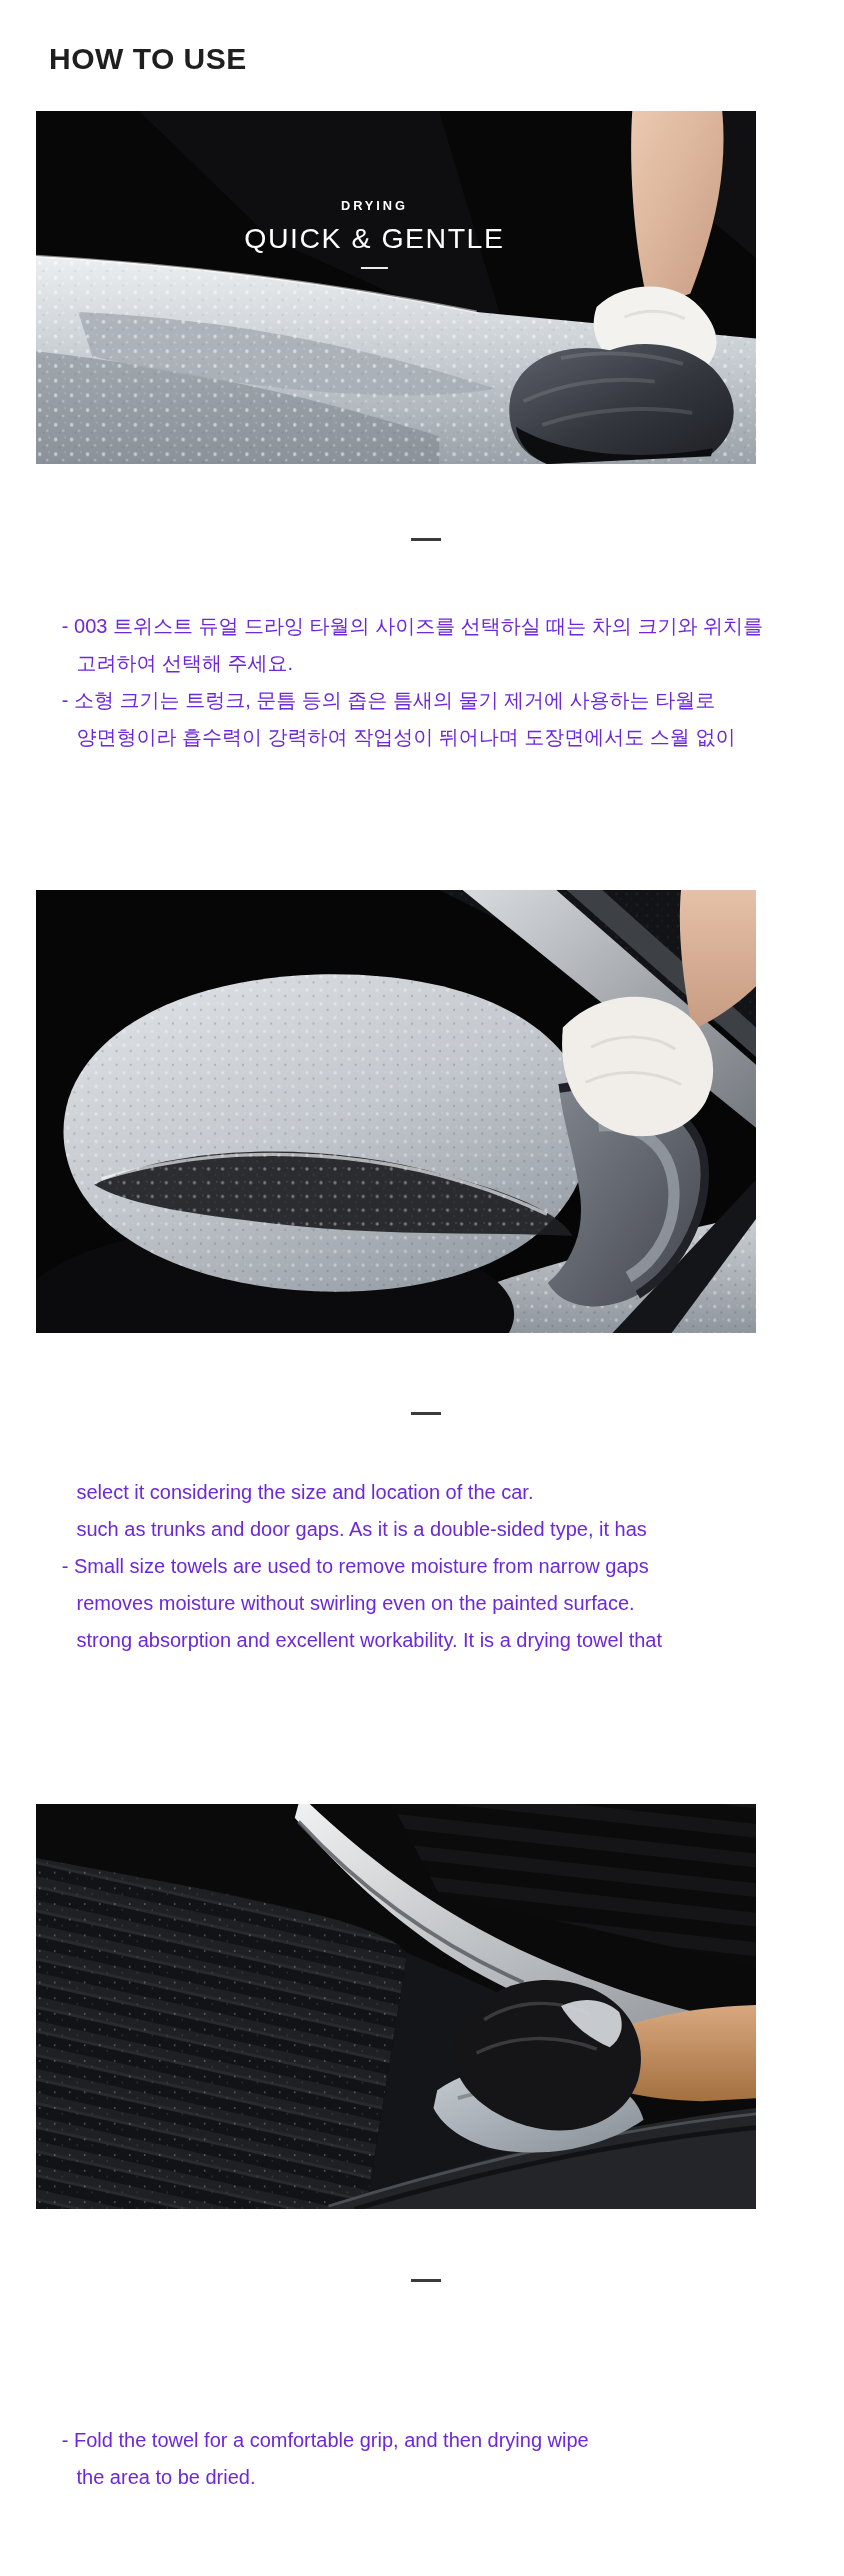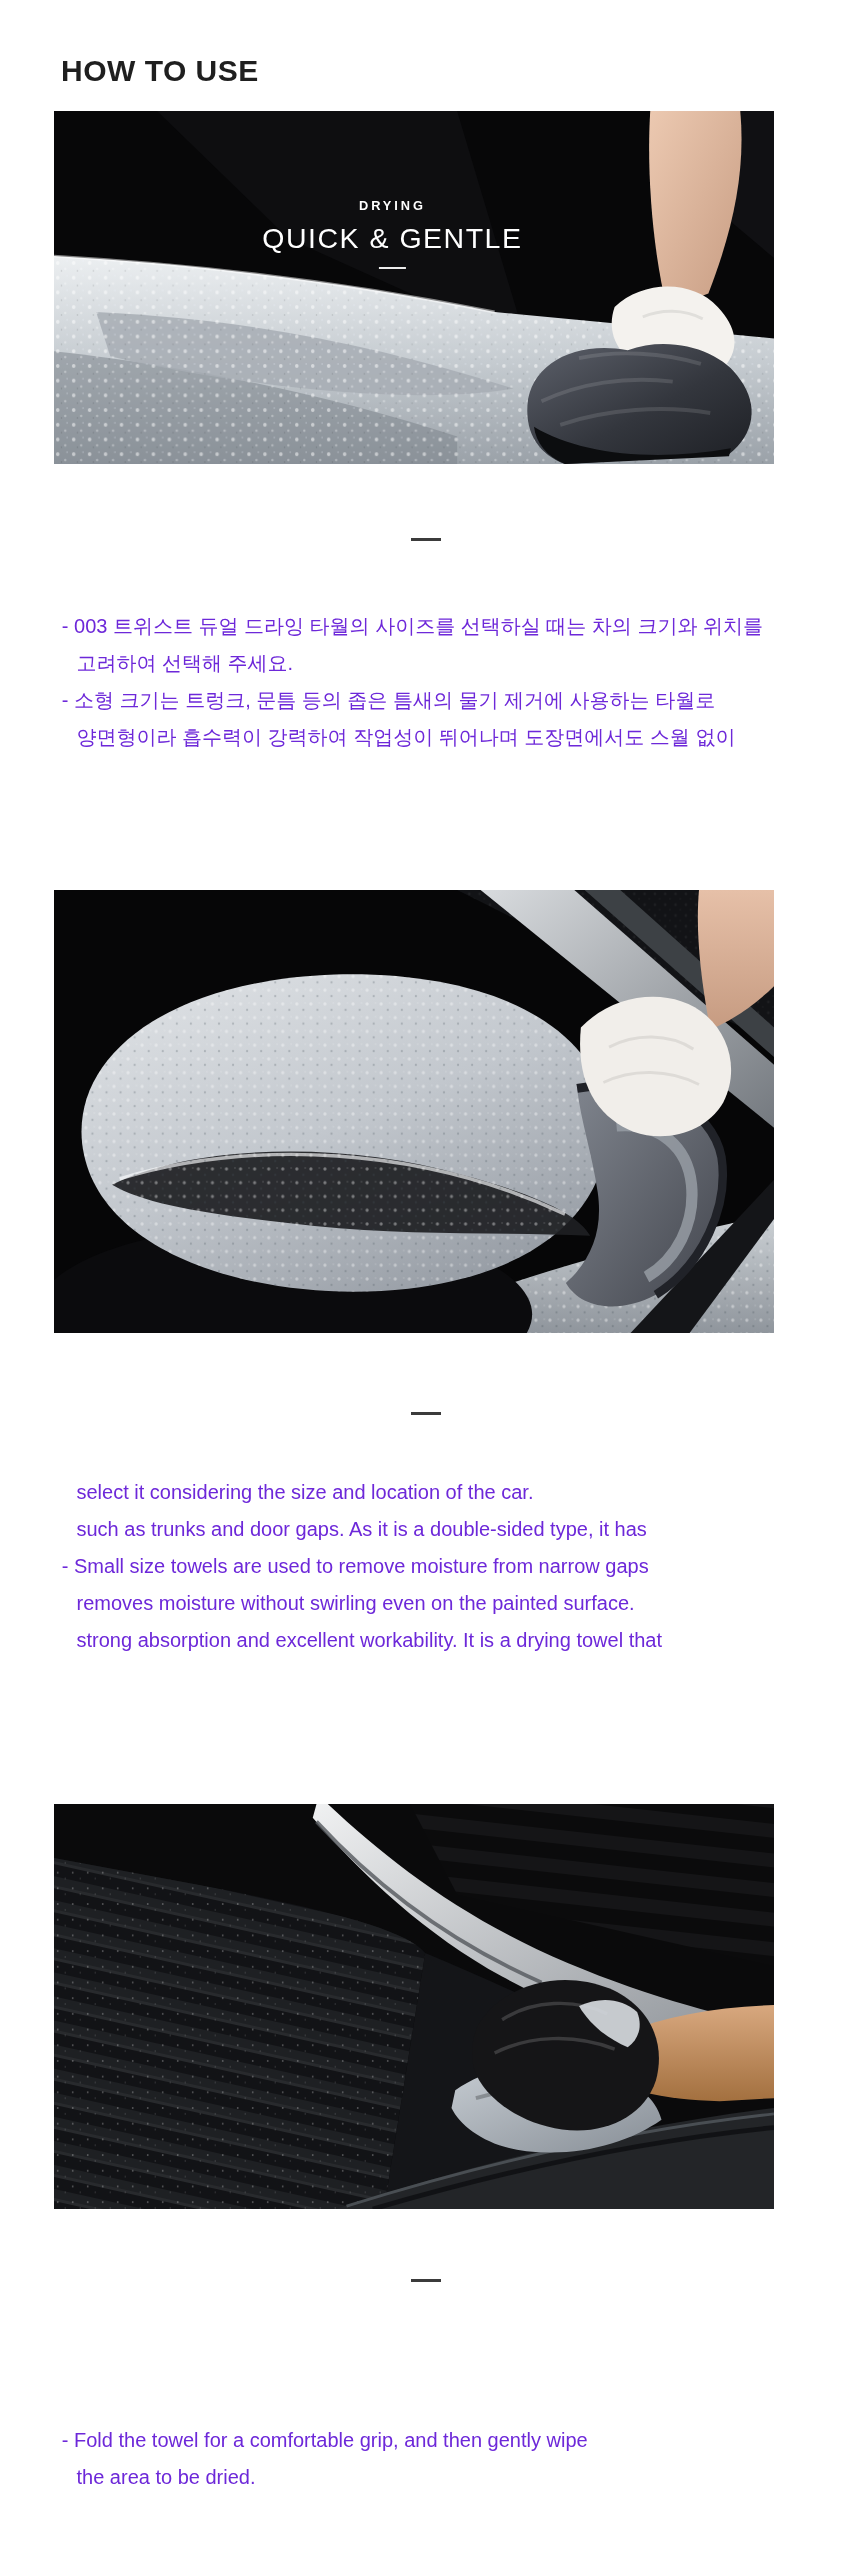--- a/index.html
+++ b/index.html
@@ -1,25 +1,25 @@
 <!DOCTYPE html>
 <html><head>
 <meta charset="utf-8">
 <style>
   html,body{margin:0;padding:0;background:#ffffff;}
   .page{
     position:relative;width:844px;height:2576px;background:#ffffff;
     font-family:"Liberation Sans","DejaVu Sans",sans-serif;overflow:hidden;
   }
   .page-title{
-    position:absolute;left:49px;top:41px;margin:12px;
+    position:absolute;left:49px;top:41px;margin:0;
     font-size:30px;font-weight:700;letter-spacing:0.5px;color:#1f1f1f;line-height:36px;
   }
   .photo{
-    position:absolute;left:54px;width:720px;overflow:hidden;background:#8b5cf6;
+    position:absolute;left:36px;width:720px;overflow:hidden;background:#8b5cf6;
   }
   .photo svg{display:block;width:100%;height:100%;}
   .photo-1{top:111px;height:353px;}
   .photo-2{top:890px;height:443px;}
   .photo-3{top:1804px;height:405px;}
   .hero-overlay{
     position:absolute;left:47%;top:88px;transform:translateX(-50%);
     text-align:center;color:#ffffff;white-space:nowrap;
   }
   .hero-kicker{font-size:12.8px;font-weight:700;letter-spacing:2.9px;line-height:13.7px;}
@@ -215,18 +215,18 @@
       <path d="M452,226 C478,184 540,168 592,188 C632,204 654,240 642,282 C630,318 588,338 542,332 C498,326 458,300 448,270 C444,254 446,240 452,226 Z" fill="#151517"></path>
       <path d="M478,220 C510,200 556,198 590,214 M470,254 C506,236 556,234 598,250" fill="none" stroke="rgba(255,255,255,.16)" stroke-width="3.5"></path>
       <path d="M560,206 C582,196 606,198 622,212 C628,226 624,240 612,248 C592,240 572,226 560,206 Z" fill="#d9dee2" opacity=".9"></path>
     </svg>
   </div>
 
   <div class="divider divider-3"></div>
 
 
   <div class="textblock tb-fold-en">
-    <div class="line start">- Fold the towel for a comfortable grip, and then gently wipe</div>
+    <div class="line start">- Fold the towel for a comfortable grip, and then drying wipe</div>
     <div class="line cont">the area to be dried.</div>
   </div>
 
 </div>
 
 
 </body></html>

